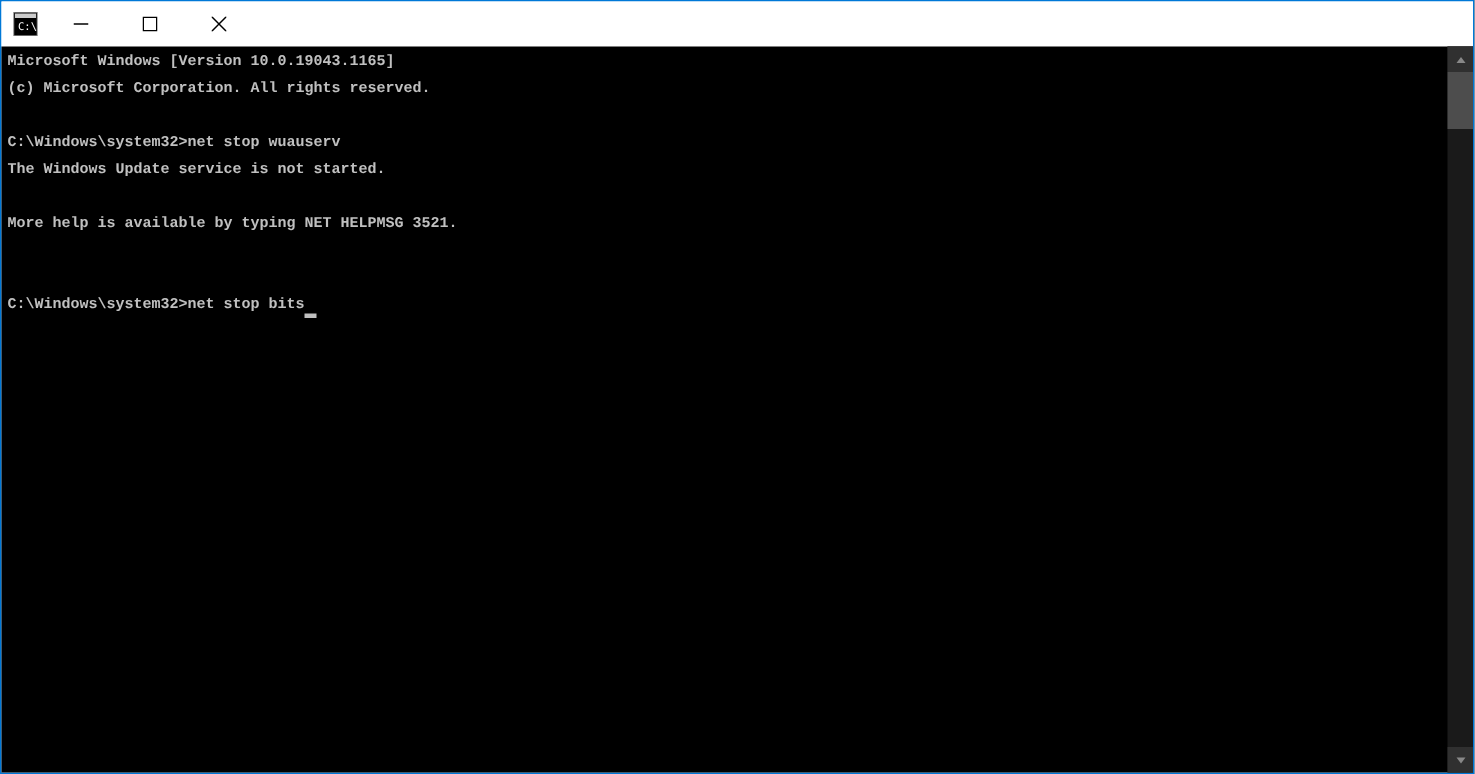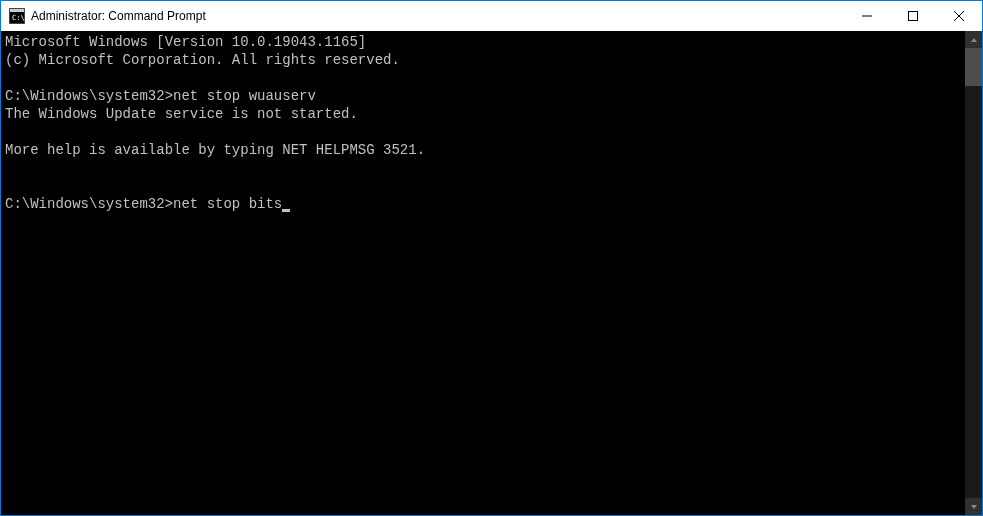--- a/index.html
+++ b/index.html
@@ -79,25 +79,26 @@
       flex-grow: 1;
       background: #000;
       display: flex;
       position: relative;
     }
     
     .console-content {
       flex-grow: 1;
       padding: 2px 4px;
       font-family: Consolas, "Courier New", monospace;
-      font-size: 14px;
+      font-size: 10px;
       line-height: 18px;
       color: #c0c0c0;
       white-space: pre;
       overflow: hidden;
+      font-weight: bold;
     }
     
     .scrollbar {
       width: 17px;
       background: #1a1a1a;
       position: relative;
       flex-shrink: 0;
     }
     
     .scroll-arrow {
@@ -158,21 +159,20 @@
 
 <div class="window">
   <div class="titlebar">
     <span class="title-icon">
       <svg viewBox="0 0 16 16">
         <rect x="0" y="0" width="16" height="16" fill="#000" stroke="#888" stroke-width="1"></rect>
         <rect x="1" y="1" width="14" height="3" fill="#ccc"></rect>
         <text x="3" y="12" font-size="7" fill="#fff" font-family="monospace">C:\</text>
       </svg>
     </span>
-    <span class="title-text">Administrator: Command Prompt</span>
     <div class="window-controls">
       <button class="win-btn">
         <svg viewBox="0 0 10 10">
             <line x1="0" y1="5" x2="10" y2="5" stroke="#000" stroke-width="1"></line>
           </svg>
       </button>
       <button class="win-btn">
         <svg viewBox="0 0 10 10">
             <rect x="0.5" y="0.5" width="9" height="9" fill="none" stroke="#000" stroke-width="1"></rect>
           </svg>

